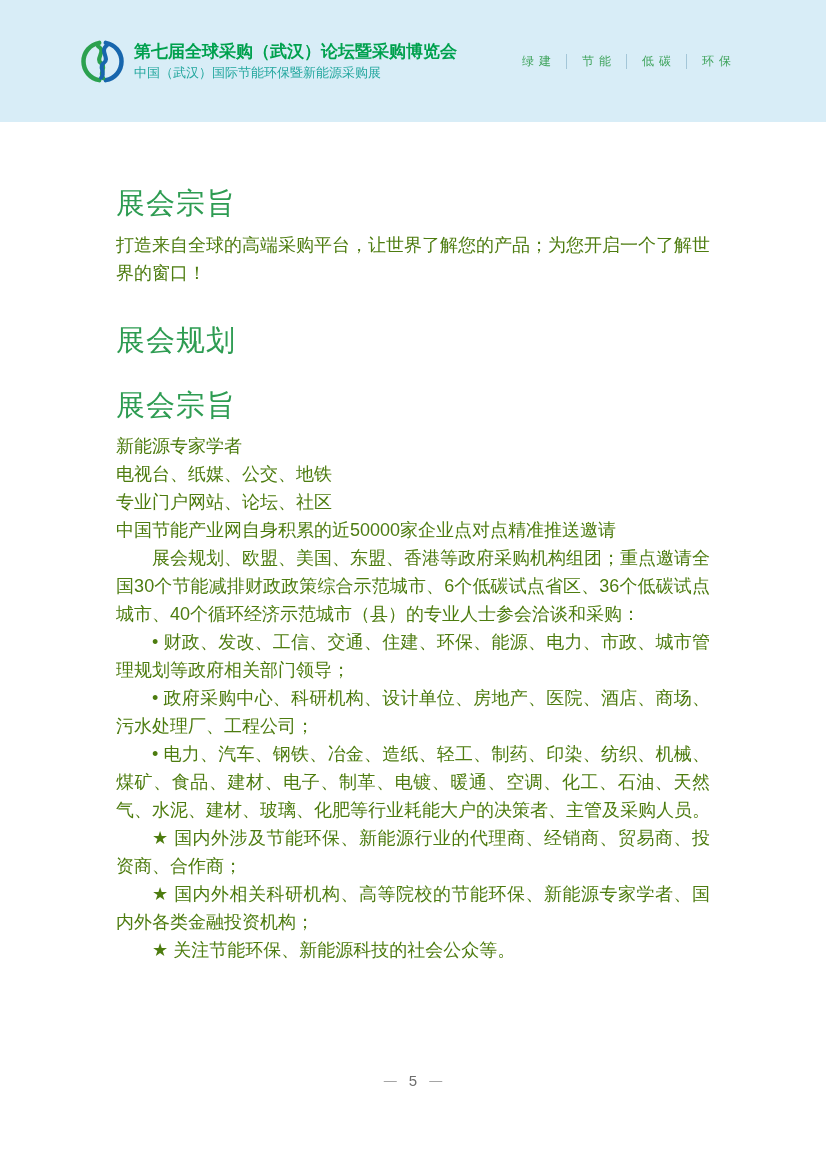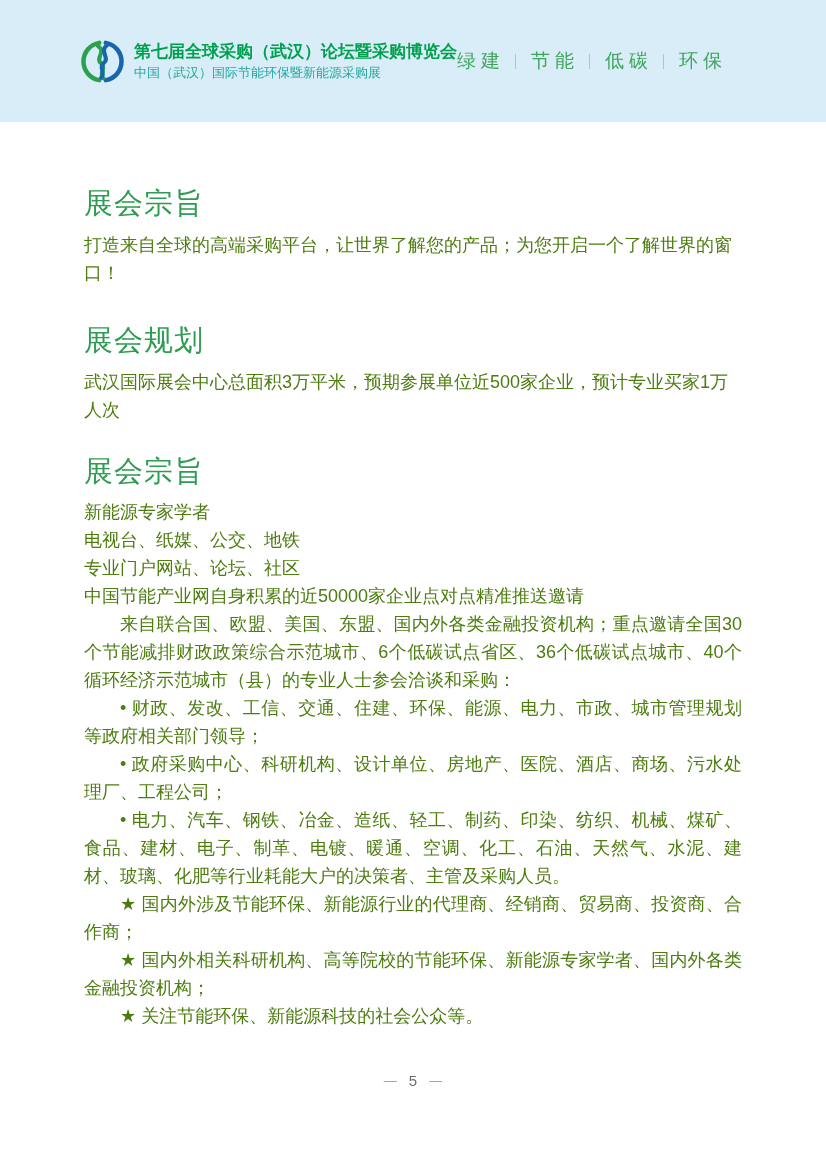--- a/index.html
+++ b/index.html
@@ -37,35 +37,35 @@
   .brand-subtitle {
     font-size: 13px;
     font-weight: 400;
     color: #23a79e;
     line-height: 1.35;
     white-space: nowrap;
   }
   .tags { display: flex; align-items: center; }
   .tag {
     color: #3fa45c;
-    font-size: 19px;
+    font-size: 12px;
     letter-spacing: 5px;
     margin: 0 10px 0 15px;
     white-space: nowrap;
   }
   .tag:first-child { margin-left: 0; }
-  .tag:last-child { margin-right: 17px; }
+  .tag:last-child { margin-right: 8px; }
   .tag-divider {
     width: 1px;
     height: 15px;
     background: #a3c6d8;
   }
 
   
-  .content { padding: 0 84px; }
+  .content { padding: 0 116px; }
   .section-title {
     font-size: 29px;
     font-weight: 400;
     letter-spacing: 1px;
     color: #2e9c52;
     line-height: 1.2;
     margin: 0 0 10px 0;
   }
   .section-title.s1 { margin-top: 64px; }
   .section-title.s2 { margin-top: 36px; }
@@ -124,29 +124,28 @@
       <span class="tag">环保</span>
     </div>
   </div>
 
   <div class="content">
 
     <h2 class="section-title s1">展会宗旨</h2>
     <p>打造来自全球的高端采购平台，让世界了解您的产品；为您开启一个了解世界的窗口！</p>
 
     <h2 class="section-title s2">展会规划</h2>
-    <p>武汉国际展会中心总面积3万平米，预期参展单位近500家企业，预计专业买家1万人次</p>
 
     <h2 class="section-title s3">展会宗旨</h2>
     <p>新能源专家学者</p>
     <p>电视台、纸媒、公交、地铁</p>
     <p>专业门户网站、论坛、社区</p>
     <p>中国节能产业网自身积累的近50000家企业点对点精准推送邀请</p>
 
-    <p class="justify indent">来自联合国、欧盟、美国、东盟、国内外各类金融投资机构；重点邀请全国30个节能减排财政政策综合示范城市、6个低碳试点省区、36个低碳试点城市、40个循环经济示范城市（县）的专业人士参会洽谈和采购：</p>
+    <p class="justify indent">展会规划、欧盟、美国、东盟、香港等政府采购机构组团；重点邀请全国30个节能减排财政政策综合示范城市、6个低碳试点省区、36个低碳试点城市、40个循环经济示范城市（县）的专业人士参会洽谈和采购：</p>
     <p class="justify indent">•  财政、发改、工信、交通、住建、环保、能源、电力、市政、城市管理规划等政府相关部门领导；</p>
     <p class="justify indent">•  政府采购中心、科研机构、设计单位、房地产、医院、酒店、商场、污水处理厂、工程公司；</p>
     <p class="justify indent">•  电力、汽车、钢铁、冶金、造纸、轻工、制药、印染、纺织、机械、煤矿、食品、建材、电子、制革、电镀、暖通、空调、化工、石油、天然气、水泥、建材、玻璃、化肥等行业耗能大户的决策者、主管及采购人员。</p>
     <p class="justify indent">★  国内外涉及节能环保、新能源行业的代理商、经销商、贸易商、投资商、合作商；</p>
     <p class="justify indent">★  国内外相关科研机构、高等院校的节能环保、新能源专家学者、国内外各类金融投资机构；</p>
     <p class="justify indent">★  关注节能环保、新能源科技的社会公众等。</p>
 
   </div>
 
   <div class="footer">

